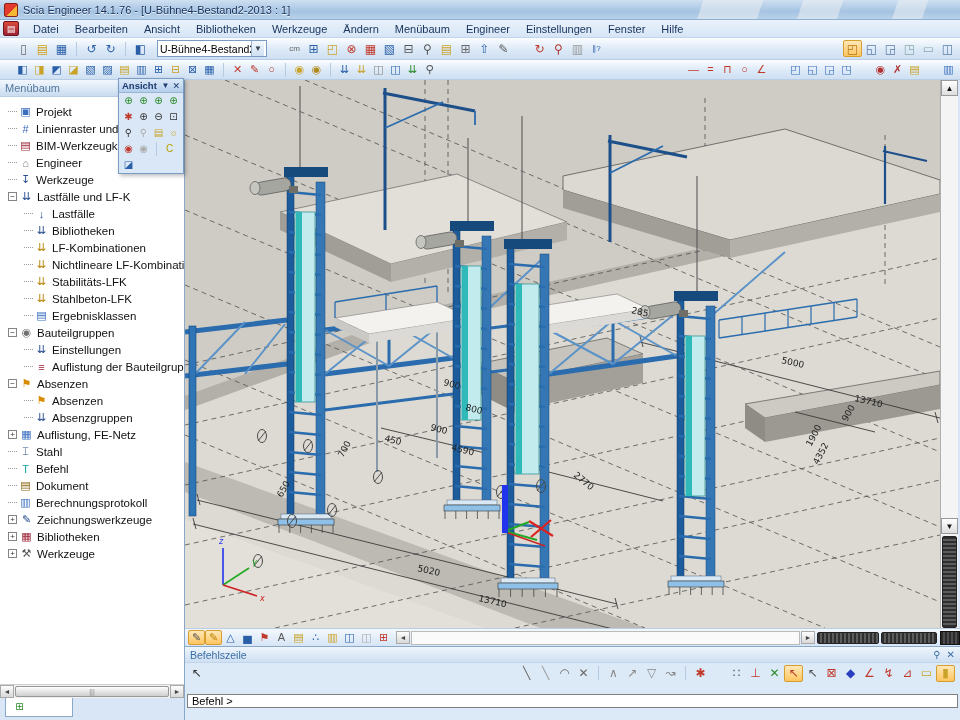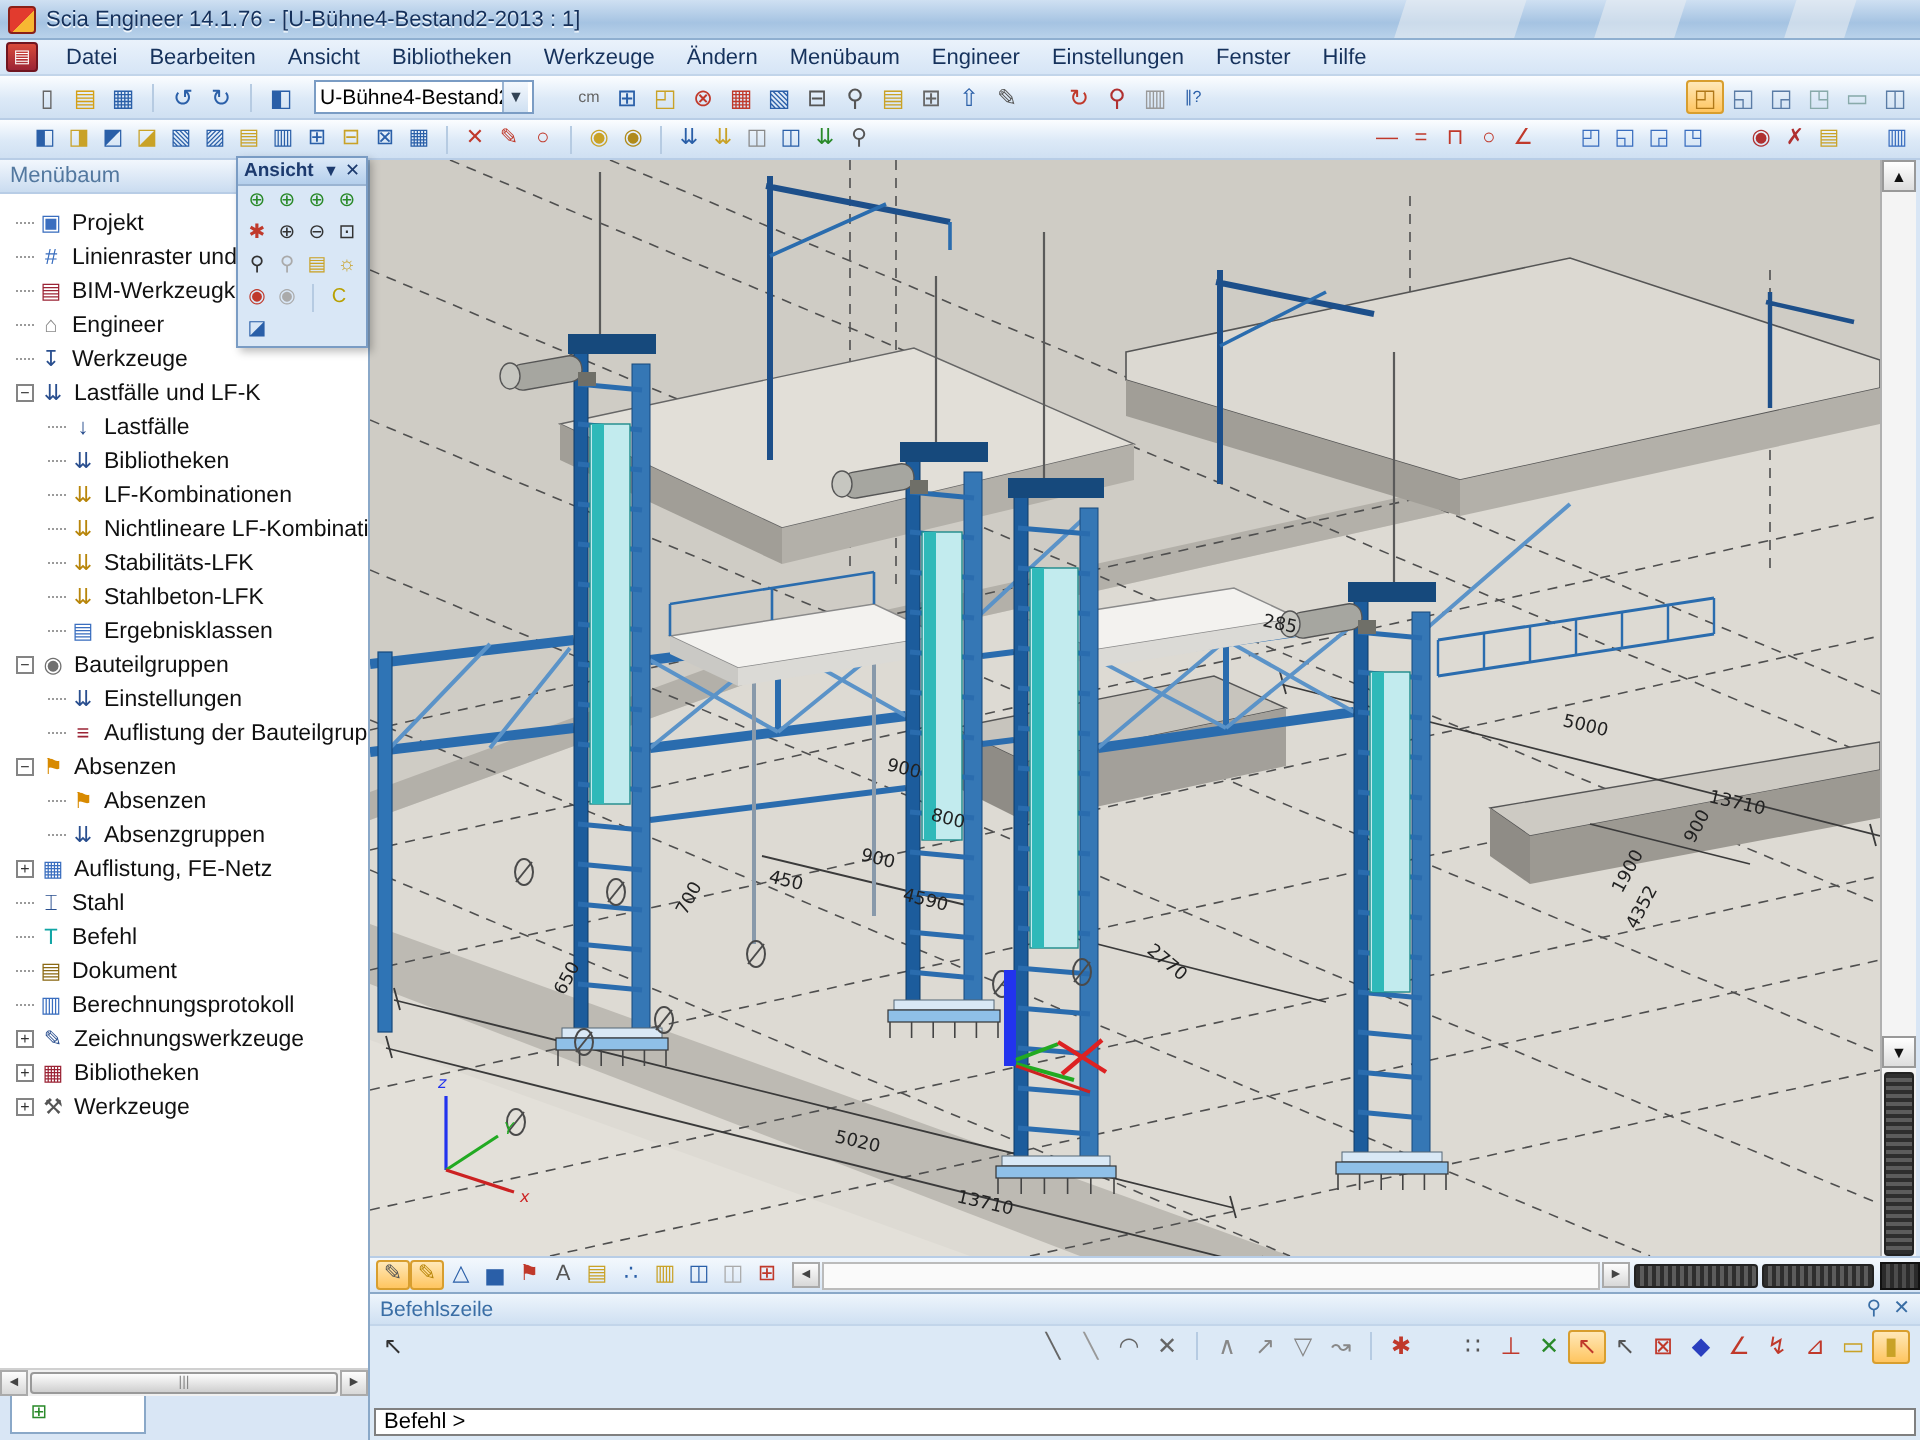--- a/index.html
+++ b/index.html
@@ -52,21 +52,21 @@
   .ribv{width:15px;background:repeating-linear-gradient(0deg,#2e2e2e 0 2px,#5c5c5c 2px 4px);border:1px solid #222;border-radius:2px}
   
   .vbt{height:18px;background:linear-gradient(#f3f8fd,#d6e5f6);border-top:1px solid #b8cde6;display:flex;align-items:center;flex:none}
   .vbt .htrack{height:14px;background:#fafafa;border:1px solid #bbb;flex:1;margin:0 1px;display:flex;align-items:center}
   .ribh{height:12px;background:repeating-linear-gradient(90deg,#2e2e2e 0 2px,#5c5c5c 2px 4px);border:1px solid #222;border-radius:2px;margin-left:2px}
   .corner{width:20px;height:14px;background:repeating-linear-gradient(90deg,#2a2a2a 0 2px,#4c4c4c 2px 4px);border:1px solid #111}
   
   .cmd{flex:1;display:flex;flex-direction:column;border-top:1px solid #8aa8c8;background:#dce9f6;min-height:0}
   .cmdhdr{height:16px;display:flex;align-items:center;background:linear-gradient(#eef5fc,#cfe0f2);border-bottom:1px solid #c2d5ea;padding:0 5px;font-size:10.5px;color:#3a6ea5}
   .cmdicons{height:20px;display:flex;align-items:center;padding:0 2px}
-  .cmdinput{flex:1;display:flex;align-items:flex-end;background:#dce9f6;padding:1px 2px 2px 2px}
+  .cmdinput{flex:1;display:flex;align-items:center;background:#dce9f6;padding:1px 2px 2px 2px}
   .cmdinput input{flex:1;border:1px solid #808080;font-size:11px;font-family:"Liberation Sans",sans-serif;padding:0 4px;background:#fff;color:#000}
   .pin{font-size:10px;color:#3a6ea5;margin-left:6px}
   
   .statusbar{height:14px;background:linear-gradient(#e3eef9,#bed7ee);display:flex;align-items:center;font-size:10.5px;color:#16325c;border-top:1px solid #9ab6d8;flex:none}
   .sseg{height:100%;display:flex;align-items:center;padding:0 6px;border-right:1px solid #a7c1dd}
   
   .ansicht{position:absolute;left:118px;top:78px;width:66px;background:#d9e7f6;border:1px solid #7a9cc4;box-shadow:2px 2px 4px rgba(0,0,0,.25);z-index:30}
   .anshdr{height:14px;background:linear-gradient(#dce9f8,#b4cfec);display:flex;align-items:center;padding:0 3px;font-size:9.5px;font-weight:bold;color:#1c3a6e;border-bottom:1px solid #9ab4d2}
   .ansrow{display:flex;padding:1px 2px}
   .ansrow .tbi{width:15px;height:14px;font-size:10px}

